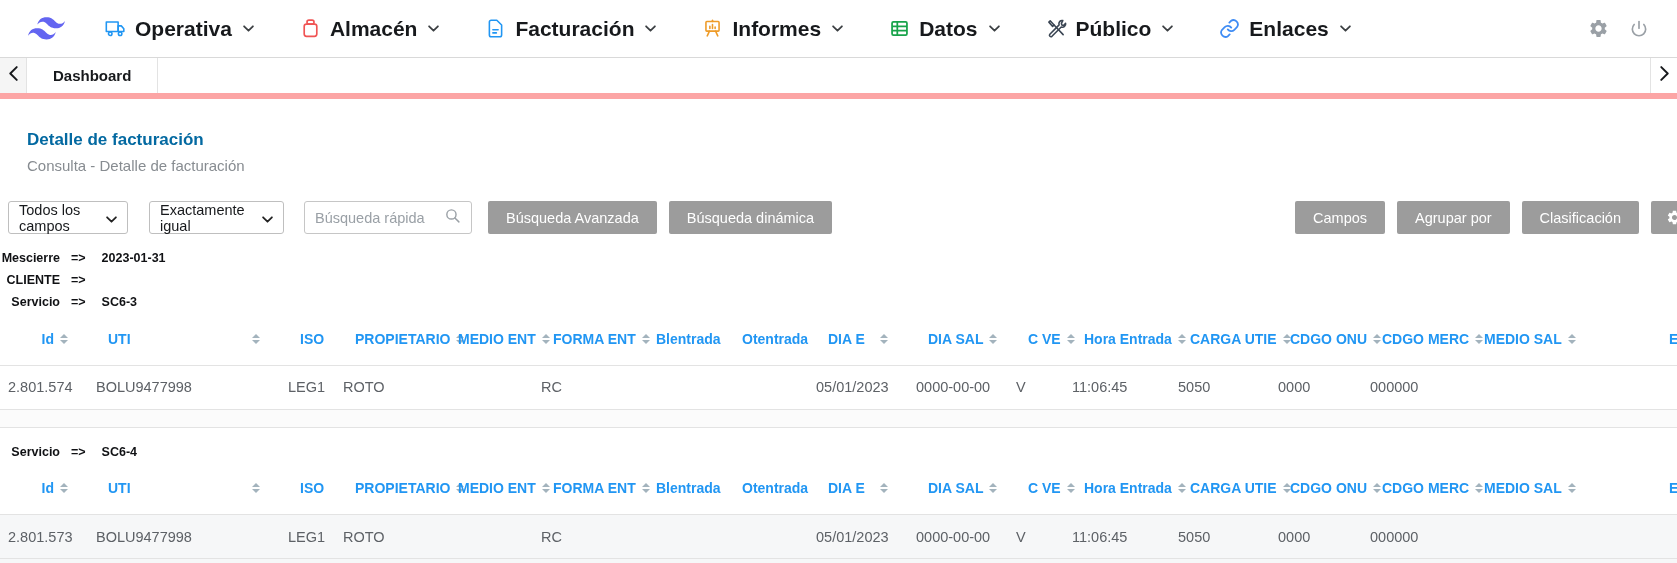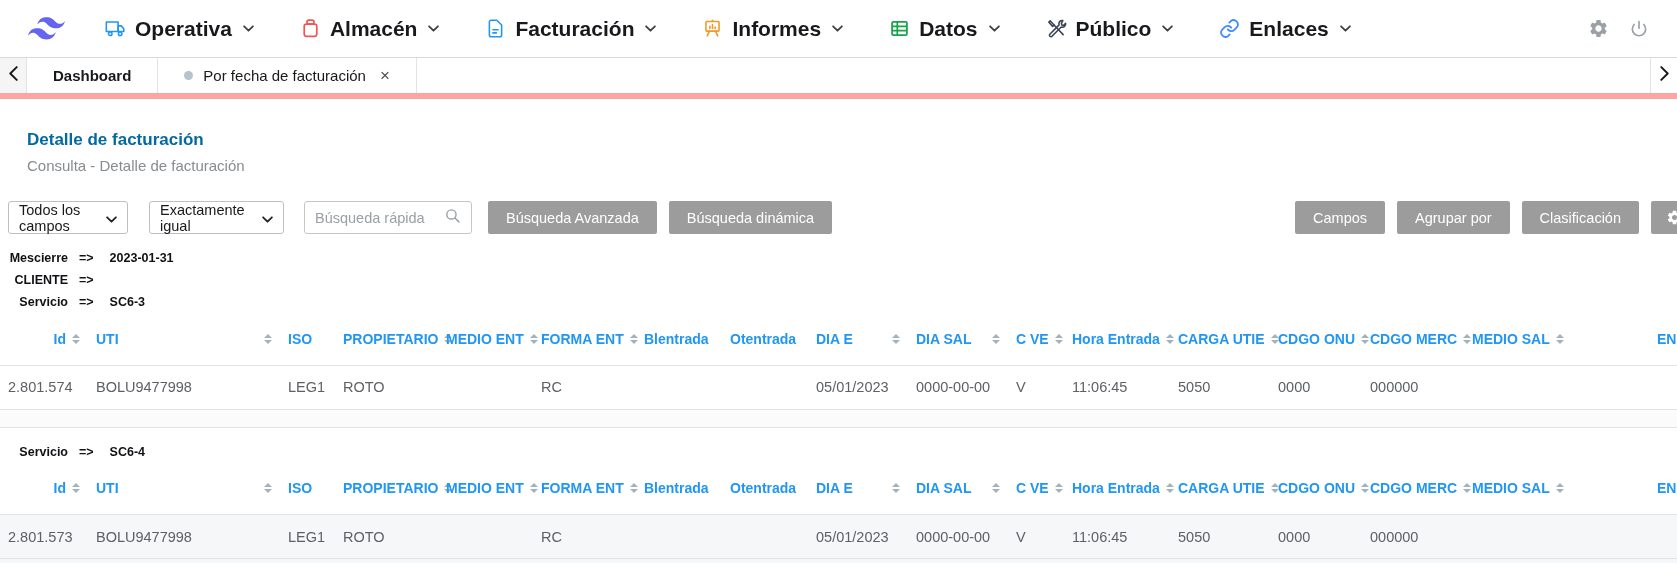--- a/index.html
+++ b/index.html
@@ -50,28 +50,28 @@
   .btn { height:33px; background:#9c9c9c; color:#fff; border:none; border-radius:2px;
          font-size:14.5px; padding:0 18px; margin-right:12px; cursor:pointer;
          font-family:inherit; white-space:nowrap; }
   .right-btns { margin-left:auto; display:flex; align-items:center;padding-left:42px; }
   .gear-btn { width:46px; display:flex; align-items:center; justify-content:center;
               padding:0; margin-right:-20px; }
 
   
   .criteria { margin-top:13px; }
   .crit-line { display:flex; align-items:center; height:22px; font-size:12.5px;
-               font-weight:700; color:#101114; padding-left:8px; }
+               font-weight:700; color:#101114; }
   .crit-label { width:60px; text-align:right; }
   .crit-op { margin-left:11px; }
   .crit-value { margin-left:16px; }
 
   
   table { border-collapse:collapse; table-layout:fixed; width:1769px; }
-  th { height:52px; border-bottom:1px solid #e3e3e3; padding:0 8px;
+  th { height:52px; border-bottom:1px solid #e3e3e3; padding:0 20px;
        font-size:14px; font-weight:700; color:#2196f3; cursor:pointer; }
   .th-inner { display:flex; align-items:center; gap:6px; white-space:nowrap; }
   .h-start { justify-content:flex-start; }
   .h-end { justify-content:flex-end; }
   .h-between { justify-content:space-between; }
   td { height:44px; border-bottom:1px solid #e3e3e3; padding:0 8px;
        font-size:14.5px; color:#5d6166; white-space:nowrap; }
   .sort { display:inline-flex; flex-direction:column; gap:2px; flex:none; }
   .sort i { display:block; width:0; height:0;
             border-left:4px solid transparent; border-right:4px solid transparent; }
@@ -217,25 +217,20 @@
 <div class="tabbar">
   <div class="tab-scroll left">
     <span>
       <svg viewBox="0 0 8 14" width="9" height="15" fill="none" stroke="#17191c" stroke-width="1.8" stroke-linecap="round" stroke-linejoin="round">
           <path d="M7 1L1 7l6 6"></path>
         </svg>
     </span>
   </div>
   <div class="tab active">
     <span>Dashboard</span>
-  </div>
-  <div class="tab">
-    <span class="dot"></span>
-    <span>Por fecha de facturación</span>
-    <span class="close">×</span>
   </div>
   <div class="tab-scroll right">
     <span>
       <svg viewBox="0 0 8 14" width="9" height="15" fill="none" stroke="#17191c" stroke-width="1.8" stroke-linecap="round" stroke-linejoin="round">
           <path d="M1 1l6 6-6 6"></path>
         </svg>
     </span>
   </div>
 </div>
 

